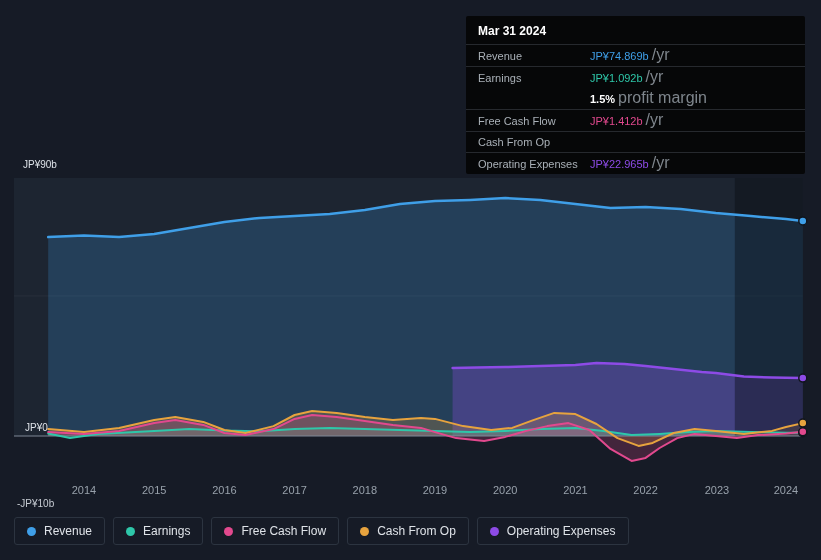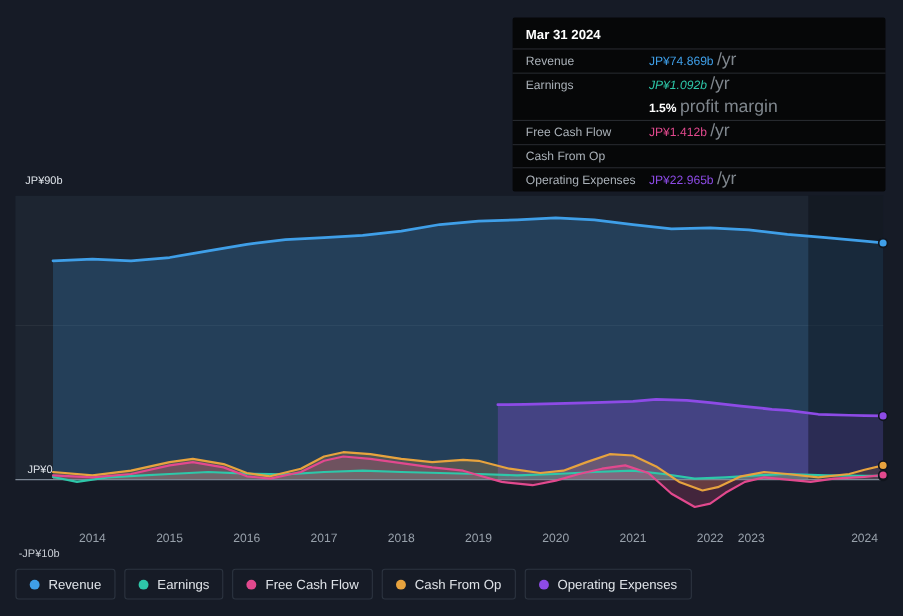--- a/index.html
+++ b/index.html
@@ -72,36 +72,36 @@
   <div id="x-axis">
       <span class="x-tick" style="left: 64px;">2014</span>
       <span class="x-tick" style="left: 134.2px;">2015</span>
       <span class="x-tick" style="left: 204.4px;">2016</span>
       <span class="x-tick" style="left: 274.6px;">2017</span>
       <span class="x-tick" style="left: 344.8px;">2018</span>
       <span class="x-tick" style="left: 415px;">2019</span>
       <span class="x-tick" style="left: 485.2px;">2020</span>
       <span class="x-tick" style="left: 555.4px; text-align: center;">2021</span>
       <span class="x-tick" style="left: 625.6px;">2022</span>
-      <span class="x-tick" style="left: 663px;">2023</span>
+      <span class="x-tick" style="left: 697px;">2023</span>
       <span class="x-tick" style="left: 766px;">2024</span>
     </div>
 
   <div class="tooltip">
     <div class="tt-header">Mar 31 2024</div>
     <div class="tt-section">
       <div class="tt-row">
         <span class="tt-label">Revenue</span>
         <span class="tt-value"><span style="color: rgb(63, 159, 232);">JP¥74.869b</span><span class="tt-suffix">/yr</span></span>
       </div>
     </div>
     <div class="tt-section">
       <div class="tt-row">
         <span class="tt-label">Earnings</span>
-        <span class="tt-value"><span style="color: rgb(46, 199, 169); font-style: italic;">JP¥1.092b</span><span class="tt-suffix">/yr</span></span>
+        <span class="tt-value"><span style="color: rgb(46, 199, 169);">JP¥1.092b</span><span class="tt-suffix">/yr</span></span>
       </div>
       <div class="tt-row">
         <span class="tt-label"></span>
         <span class="tt-value"><span class="tt-margin-pct">1.5%</span><span class="tt-suffix">profit margin</span></span>
       </div>
     </div>
     <div class="tt-section">
       <div class="tt-row">
         <span class="tt-label">Free Cash Flow</span>
         <span class="tt-value"><span style="color: rgb(226, 73, 142);">JP¥1.412b</span><span class="tt-suffix">/yr</span></span>

